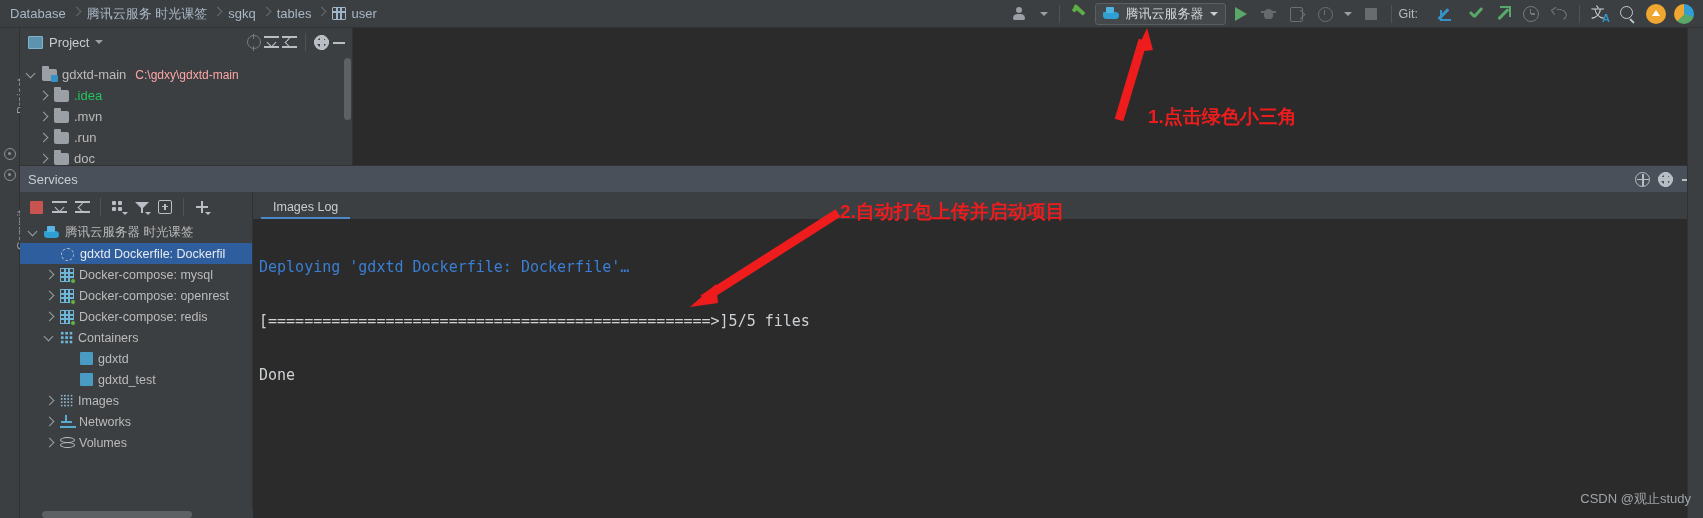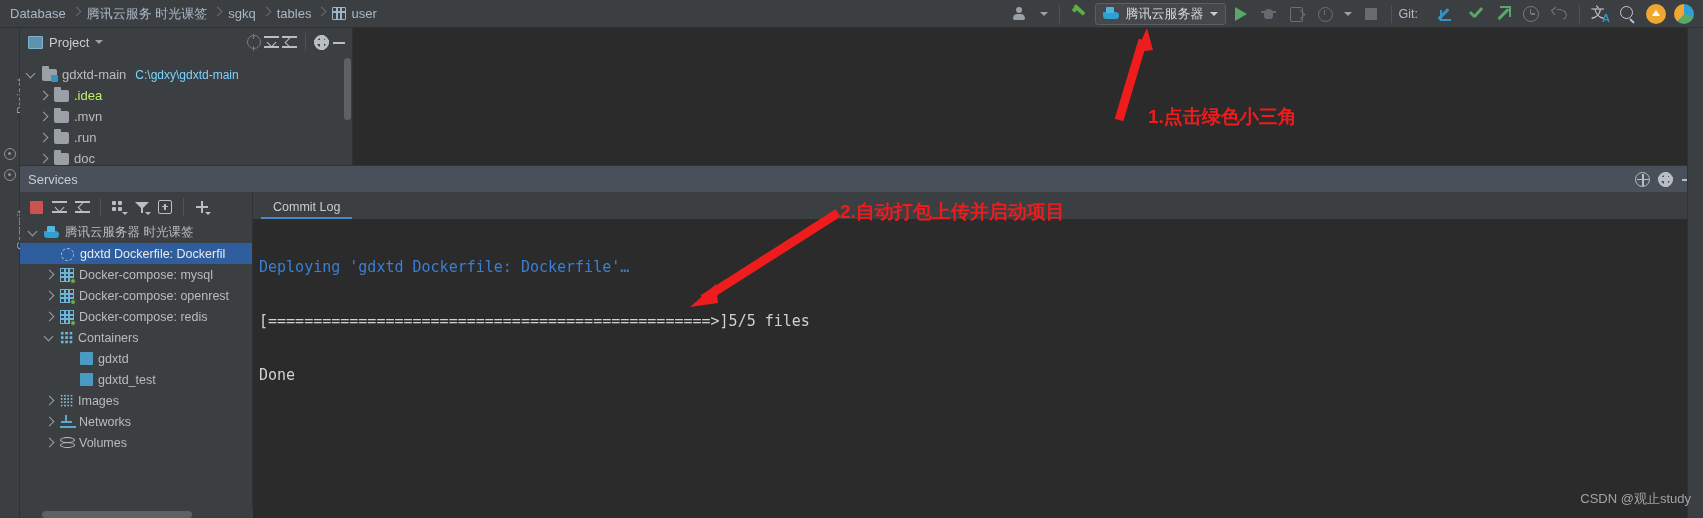--- a/index.html
+++ b/index.html
@@ -266,22 +266,22 @@
   .folder::before {
     content: ""; position: absolute; left: 0; top: -3px; width: 7px; height: 4px;
     background: #9aa0a6; border-radius: 1px 1px 0 0;
   }
   .folder.module { background: #9aa0a6; }
   .folder.module::after {
     content: ""; position: absolute; right: -1px; bottom: -1px; width: 7px; height: 7px;
     background: #3592c4; border-radius: 1px;
   }
   .pname { color: #bbbbbb; }
-  .pname.excluded { color: #bef264; }
-  .ppath { color: #7dd3fc; font-size: 12px; margin-left: 4px; }
+  .pname.excluded { color: #22c55e; }
+  .ppath { color: #fca5a5; font-size: 12px; margin-left: 4px; }
 
   .pp-scroll {
     position: absolute; right: 1px; top: 30px; width: 7px; height: 62px;
     background: #5d6164; border-radius: 4px;
   }
 
   
   .editor-area {
     position: absolute; left: 353px; top: 28px; width: 1334px; height: 137px;
     background: #2b2b2b;
@@ -728,21 +728,21 @@
         </div>
 
         <div class="svc-left-scroll">
             <i></i>
           </div>
       </div>
 
       <div class="svc-right">
         <div class="tabs-row">
           <div class="tab active">
-            <span>Commit Log</span>
+            <span>Images Log</span>
           </div>
         </div>
         <div class="console">
 <div class="cl-blue">Deploying 'gdxtd Dockerfile: Dockerfile'…</div>
 <div class="cl-gray">[=================================================&gt;]5/5 files</div>
 <div class="cl-gray">Done</div>
 
 
 
 

